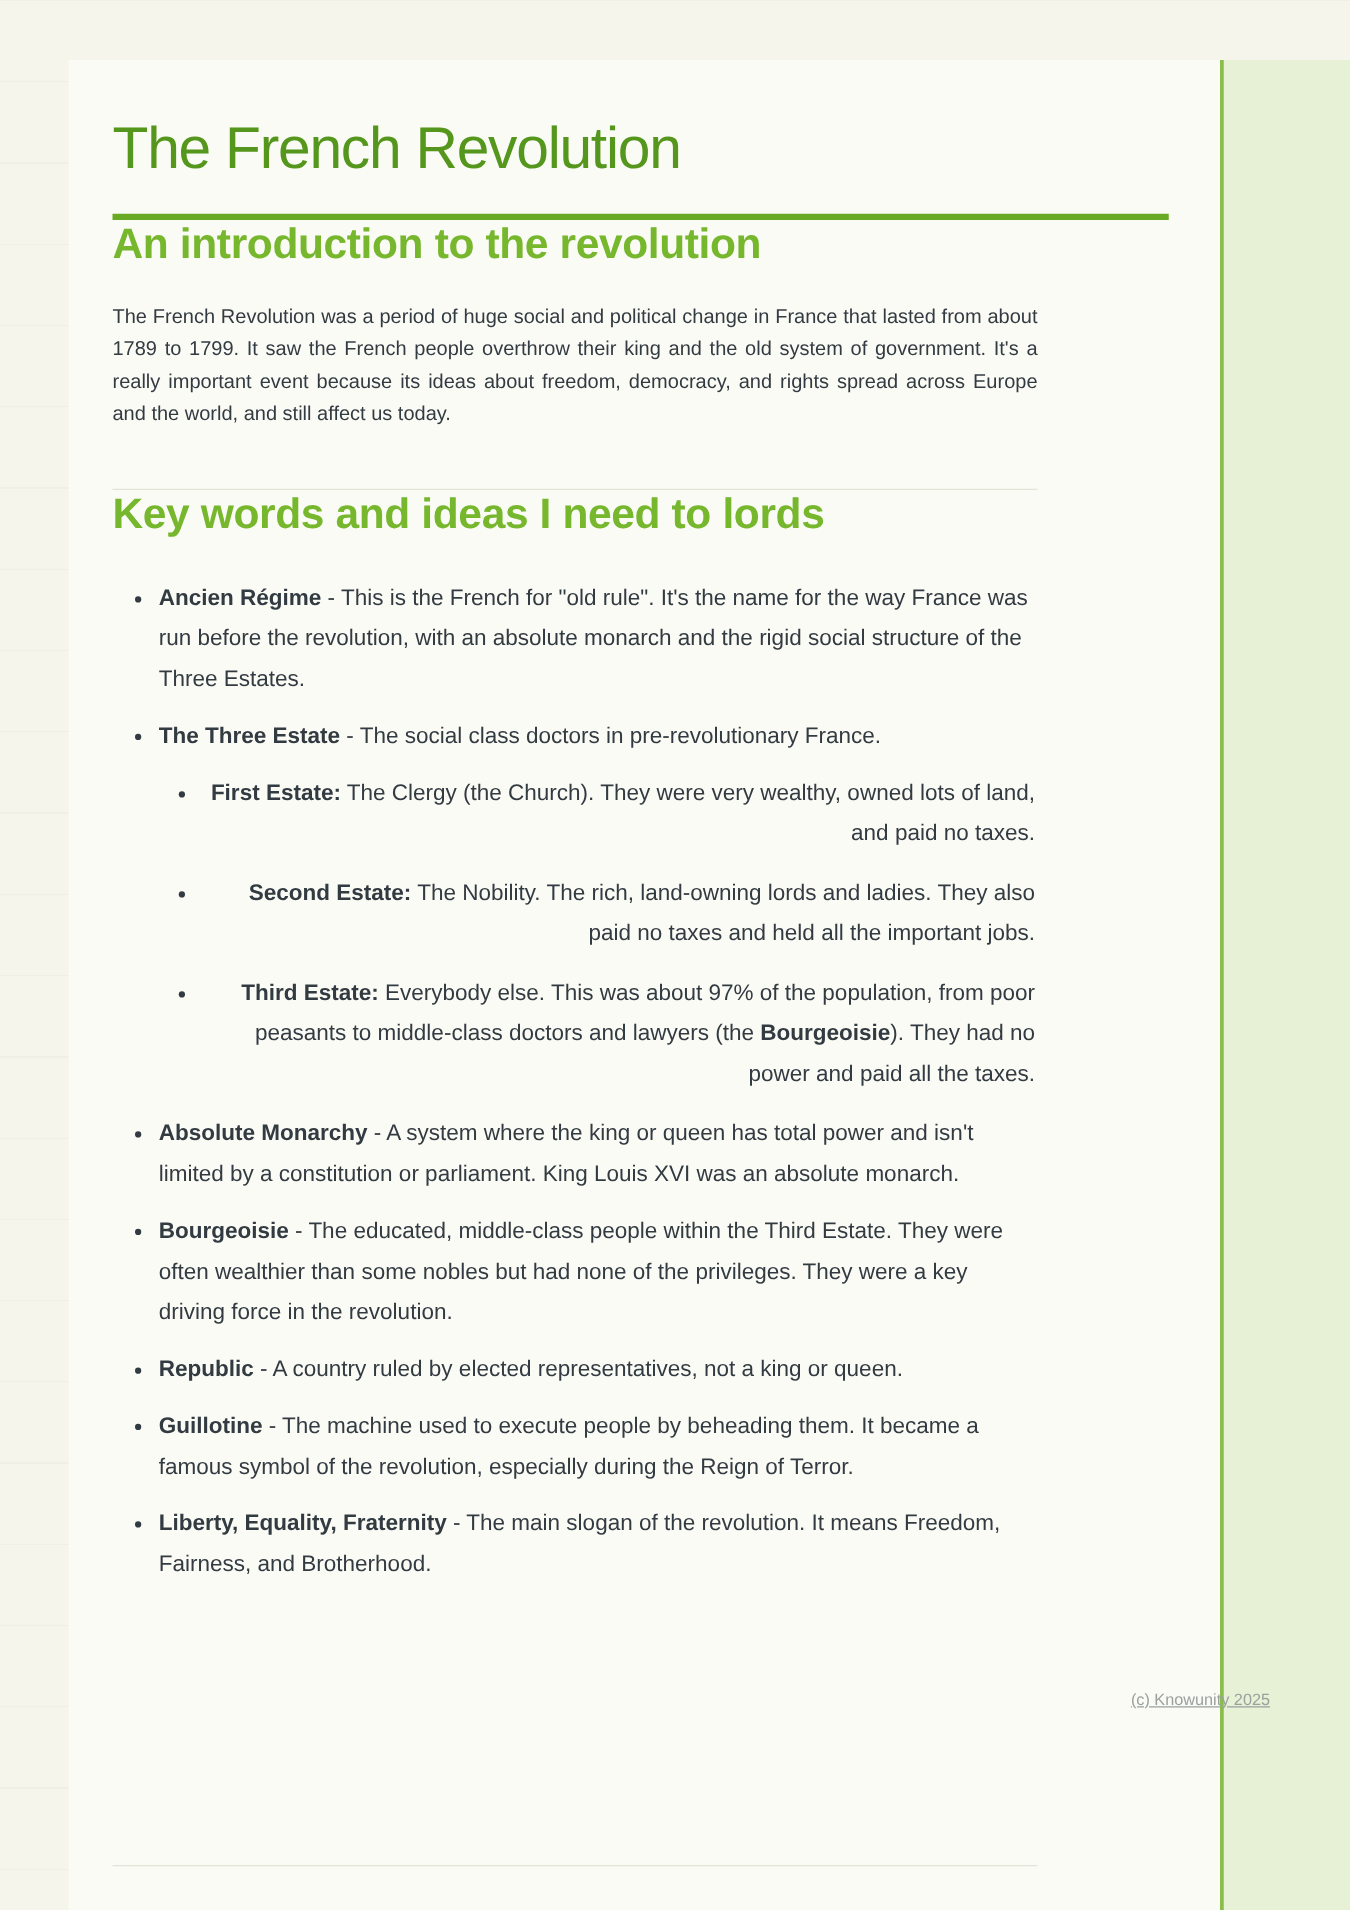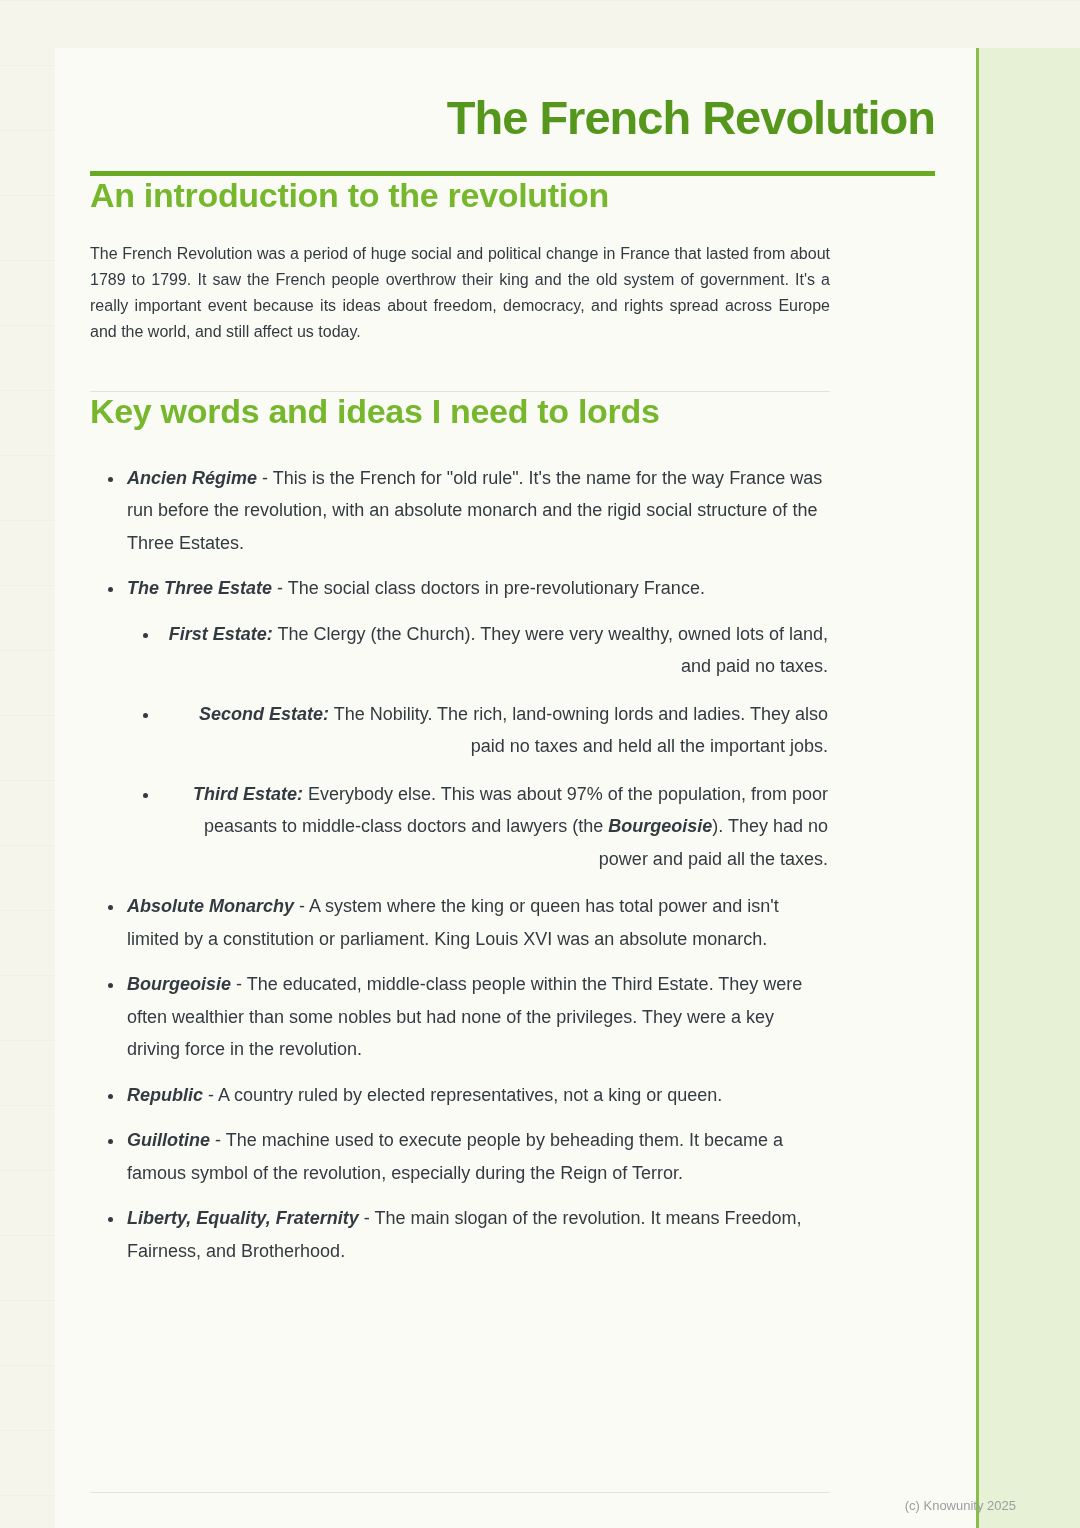--- a/index.html
+++ b/index.html
@@ -37,24 +37,23 @@
     position: absolute;
     left: 90px; top: 0;
     width: 845px;
     z-index: 2;
     color: var(--text, #333b42);
   }
   h1.page-title {
     margin: 92px 0 0 0;
     font-size: 47px;
     line-height: 1.12;
-    font-weight: 700;
+    font-weight: 400;
     letter-spacing: -1px;
     color: var(--title-green, #55961c);
-    text-align: right;
   }
   .title-rule {
     margin-top: 26px;
     width: 845px; height: 5px;
     background: var(--rule-green, #69aa24);
   }
   h2.section-heading {
     font-size: 34px;
     font-weight: 800;
     letter-spacing: -0.3px;
@@ -86,36 +85,37 @@
     color: var(--text, #333b42);
     list-style: disc;
   }
   ul.kw-list > li { margin-bottom: 13px; padding-left: 2px; }
   ul.sub-list {
     margin: 13px 0 8px 0;
     padding-left: 33px;
     list-style: disc;
   }
   ul.sub-list > li { margin-bottom: 15px; padding-left: 2px; text-align: right; }
-  .seg-bold { font-weight: 700; font-style: italic; }
+  .seg-bold { font-weight: 700; }
   .bottom-divider {
     position: absolute;
     left: 90px; top: 1492px;
     width: 740px;
     border: none;
     border-top: 1px solid var(--divider, #e4e3da);
     margin: 0;
     z-index: 2;
   }
   .footer-copyright {
     position: absolute;
-    top: 1498px; right: 64px;
+    top: 1352px; right: 64px;
     font-size: 13px;
     color: var(--muted-gray, #9aa09e);
     z-index: 3;
+    text-decoration: underline;
   }
 </style>
 </head>
 <body>
 
 <div class="page">
 
   <div class="sheet"></div>
   <div class="accent-strip"></div>
 

